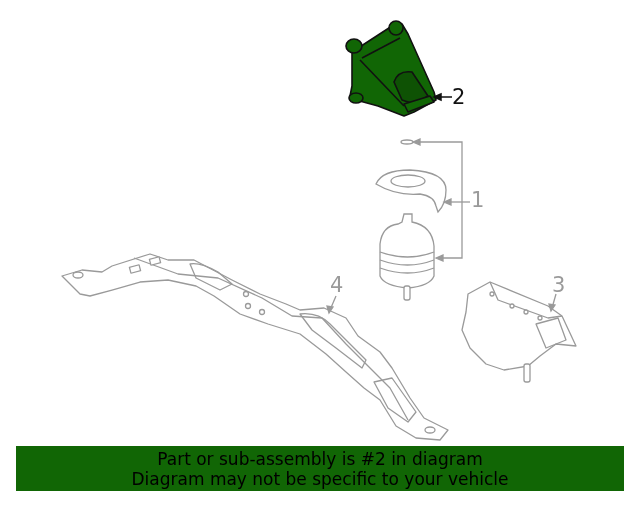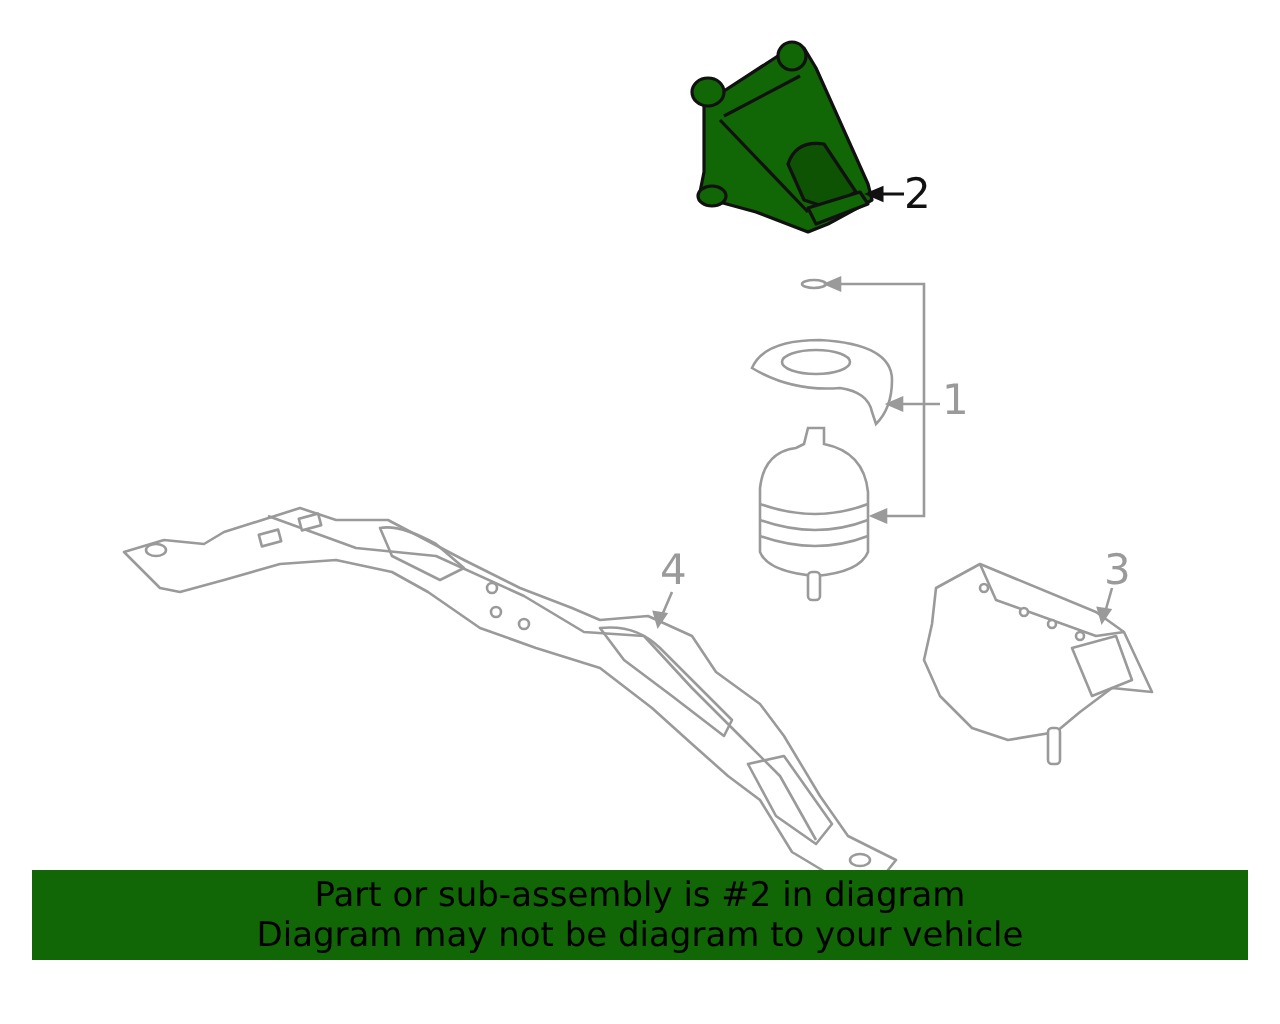--- a/index.html
+++ b/index.html
@@ -1,21 +1,21 @@
 <!DOCTYPE html>
 <html><head>
 <meta charset="utf-8">
 <style>
   html, body { margin: 0; padding: 0; background: #ffffff; }
   body { width: 640px; height: 512px; position: relative; overflow: hidden; font-family: "DejaVu Sans", sans-serif; }
   #diagram { position: absolute; left: 0; top: 0; width: 640px; height: 512px; }
   .callout { position: absolute; font-family: "DejaVu Sans", sans-serif; font-size: 21px; line-height: 1; }
   .callout.gray { color: #9a9a9a; }
   .callout.active { color: #111111; }
-  #banner { position: absolute; left: 16px; top: 435px; width: 608px; height: 45px; background: #116605; color: #000; text-align: center; font-size: 17px; line-height: 20px; padding-top: 3px; box-sizing: border-box; }
+  #banner { position: absolute; left: 16px; top: 446px; width: 608px; height: 45px; background: #116605; color: #000; text-align: center; font-size: 17px; line-height: 20px; padding-top: 3px; box-sizing: border-box; }
   #banner div { white-space: nowrap; }
 </style>
 </head>
 <body>
 
 <svg id="diagram" viewBox="0 0 640 512" xmlns="http://www.w3.org/2000/svg">
 
   <g stroke="#111" stroke-width="1.6" stroke-linejoin="round" fill="#116605">
     <path d="M352 52 L392 26 L402 24 L408 34 L434 92 L436 100 L414 112 L404 116 L378 106 L356 100 L350 96 L352 86 Z"></path>
     <ellipse cx="354" cy="46" rx="8" ry="7"></ellipse>
@@ -83,14 +83,14 @@
   </g>
 </svg>
 
 <div class="callout active" style="left:452px; top:87px;">2</div>
 <div class="callout gray" style="left:471px; top:190px;">1</div>
 <div class="callout gray" style="left:552px; top:275px;">3</div>
 <div class="callout gray" style="left:330px; top:275px;">4</div>
 
 <div id="banner">
   <div>Part or sub-assembly is #2 in diagram</div>
-  <div>Diagram may not be diagram to your vehicle</div>
+  <div>Diagram may not be specific to your vehicle</div>
 </div>
 
 </body></html>

